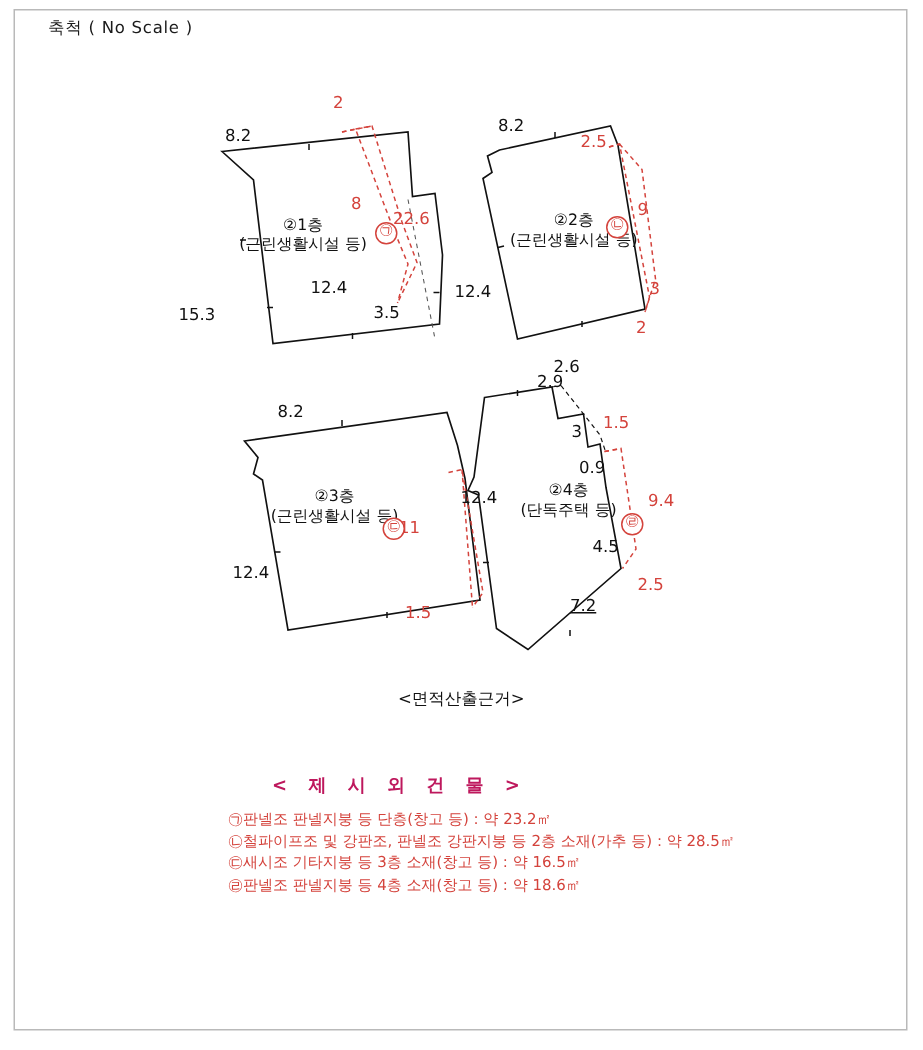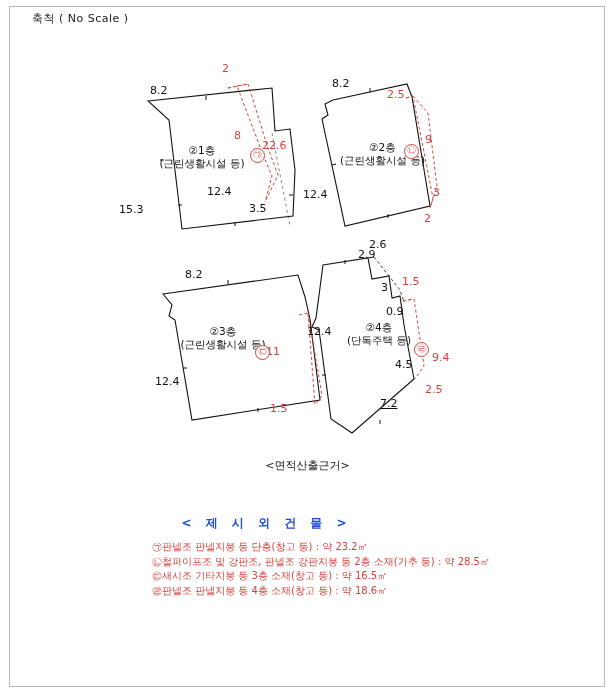--- a/index.html
+++ b/index.html
@@ -92,21 +92,21 @@
     font-size: 11px;
     color: #111111;
   }
   #offered-title {
     position: absolute;
     left: 0;
     top: 515px;
     width: 533px;
     text-align: center;
     font-size: 12px;
-    color: #1d4ed8;
+    color: #be185d;
     letter-spacing: 5px;
     font-weight: bold;
   }
   #legend-list {
     position: absolute;
     left: 152px;
     top: 540px;
     font-size: 10px;
     color: #d4433c;
     line-height: 14.5px;
@@ -218,21 +218,21 @@
   <div class="marker" style="left:255px; top:345px;">㉢</div>
 
   <div class="txt-blk" style="left:369px; top:238px;">2.6</div>
   <div class="txt-blk" style="left:358px; top:248px;">2.9</div>
   <div class="txt-blk" style="left:381px; top:281px;">3</div>
   <div class="txt-blk" style="left:386px; top:305px;">0.9</div>
   <div class="txt-blk" style="left:307px; top:325px;">12.4</div>
   <div class="txt-blk" style="left:395px; top:358px;">4.5</div>
   <div class="txt-blk" style="left:380px; top:397px;text-decoration:underline;">7.2</div>
   <div class="txt-red" style="left:402px; top:275px;">1.5</div>
-  <div class="txt-red" style="left:432px; top:327px;margin-top:24px;">9.4</div>
+  <div class="txt-red" style="left:432px; top:327px;">9.4</div>
   <div class="txt-red" style="left:425px; top:383px;">2.5</div>
   <div class="bldg-label" style="left:323px; top:321px; width:112px;">
     <span>②4층</span><br>
     <span>(단독주택 등)</span>
   </div>
   <div class="marker" style="left:414px; top:342px;">㉣</div>
 
   <div id="calc-basis-title">&lt;면적산출근거&gt;</div>
 
   <div id="offered-title">&lt; 제 시 외 건 물 &gt;</div>

